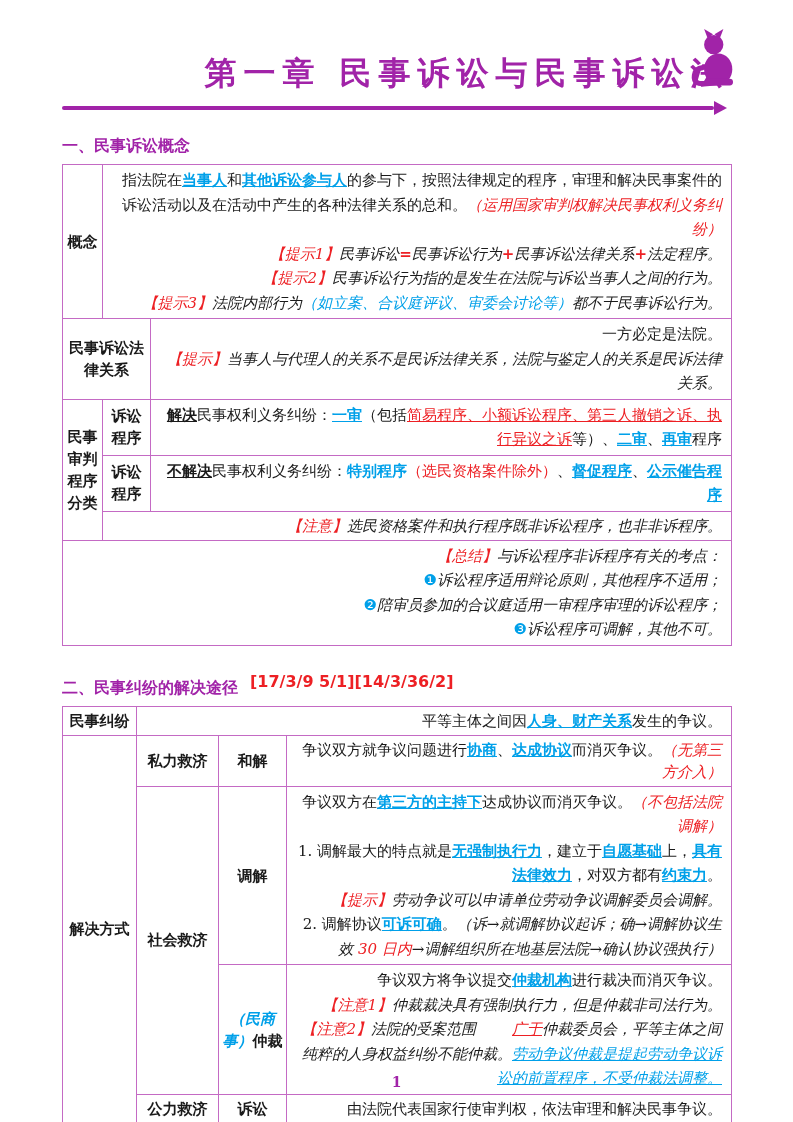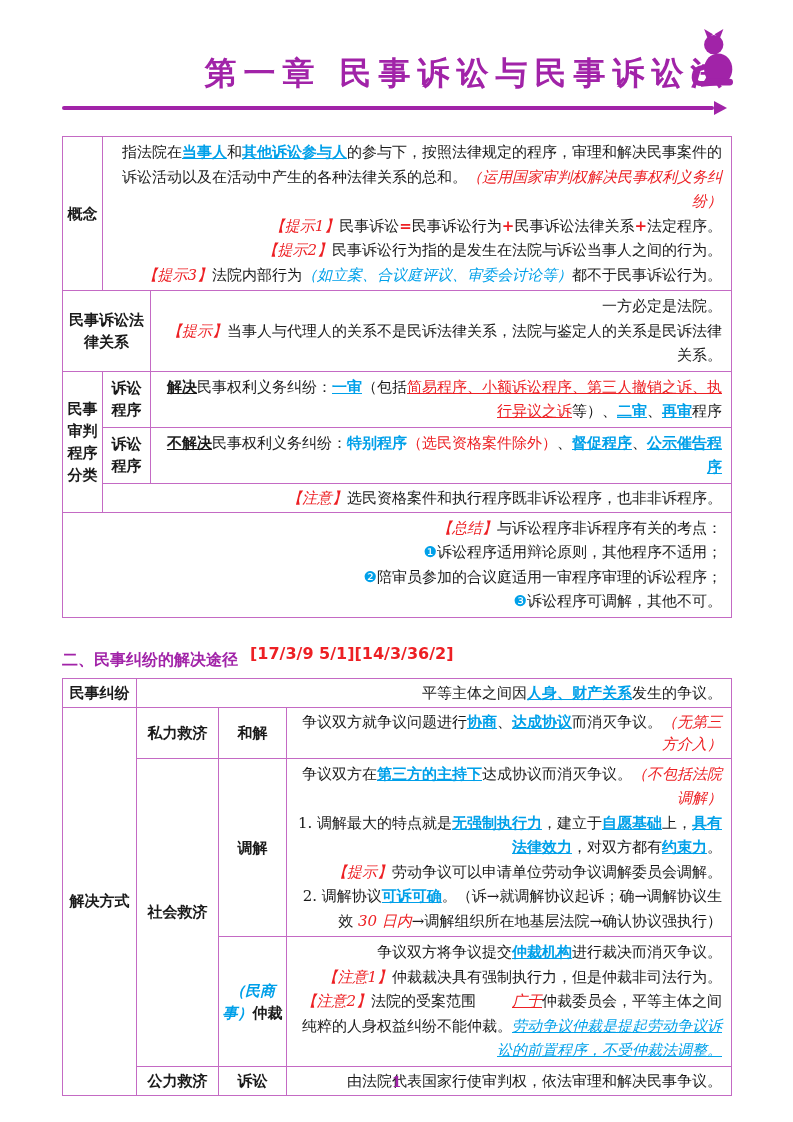--- a/index.html
+++ b/index.html
@@ -53,21 +53,21 @@
     font-size:15px;line-height:22px;padding:3px 2px;
   }
   .cont{font-size:15px;line-height:24.5px;padding:3px 9px;text-align:right;}
   .cont .line{display:block;}
   .tight{line-height:22px;}
   .t1{margin-bottom:26px;}
   .t2{margin-bottom:19px;}
 
   
   .seg-n{}
-  .seg-k{}
+  .seg-k{font-style:italic;}
   .seg-nbu{font-weight:bold;text-decoration:underline;}
   .seg-bu{color:var(--blue);font-weight:bold;text-decoration:underline;}
   .seg-bb{color:var(--blue);font-weight:bold;}
   .seg-blk{color:var(--blue);font-style:italic;}
   .seg-blku{color:var(--blue);font-style:italic;text-decoration:underline;}
   .seg-bln{color:var(--blue);}
   .seg-r{color:var(--red);}
   .seg-rk{color:var(--red);font-style:italic;}
   .seg-rb{color:var(--red);font-weight:bold;}
   .seg-ru{color:var(--red);text-decoration:underline;}
@@ -97,20 +97,21 @@
           <path d="M40 14 L45 1 L33 8 Z"></path>
           <circle cx="32" cy="22" r="13"></circle>
           <ellipse cx="38" cy="55" rx="19" ry="21"></ellipse>
           <path d="M22 74 q-18 3 -16 -11 q1.5 -9 11 -10" stroke="#a123a8" stroke-width="7" fill="none" stroke-linecap="round"></path>
           <rect x="20" y="68" width="38" height="9" rx="4.5"></rect>
         </svg>
       </span>
     </div>
 
     <div style="margin-top:26px;">
+      <h2 class="sec-h">一、民事诉讼概念</h2>
       <table class="t1">
         <colgroup>
             <col style="width:40px">
             <col style="width:48px">
             <col>
           </colgroup>
         <tbody>
             <tr>
           <td class="lab">概念</td>
           <td class="cont" colspan="2">

